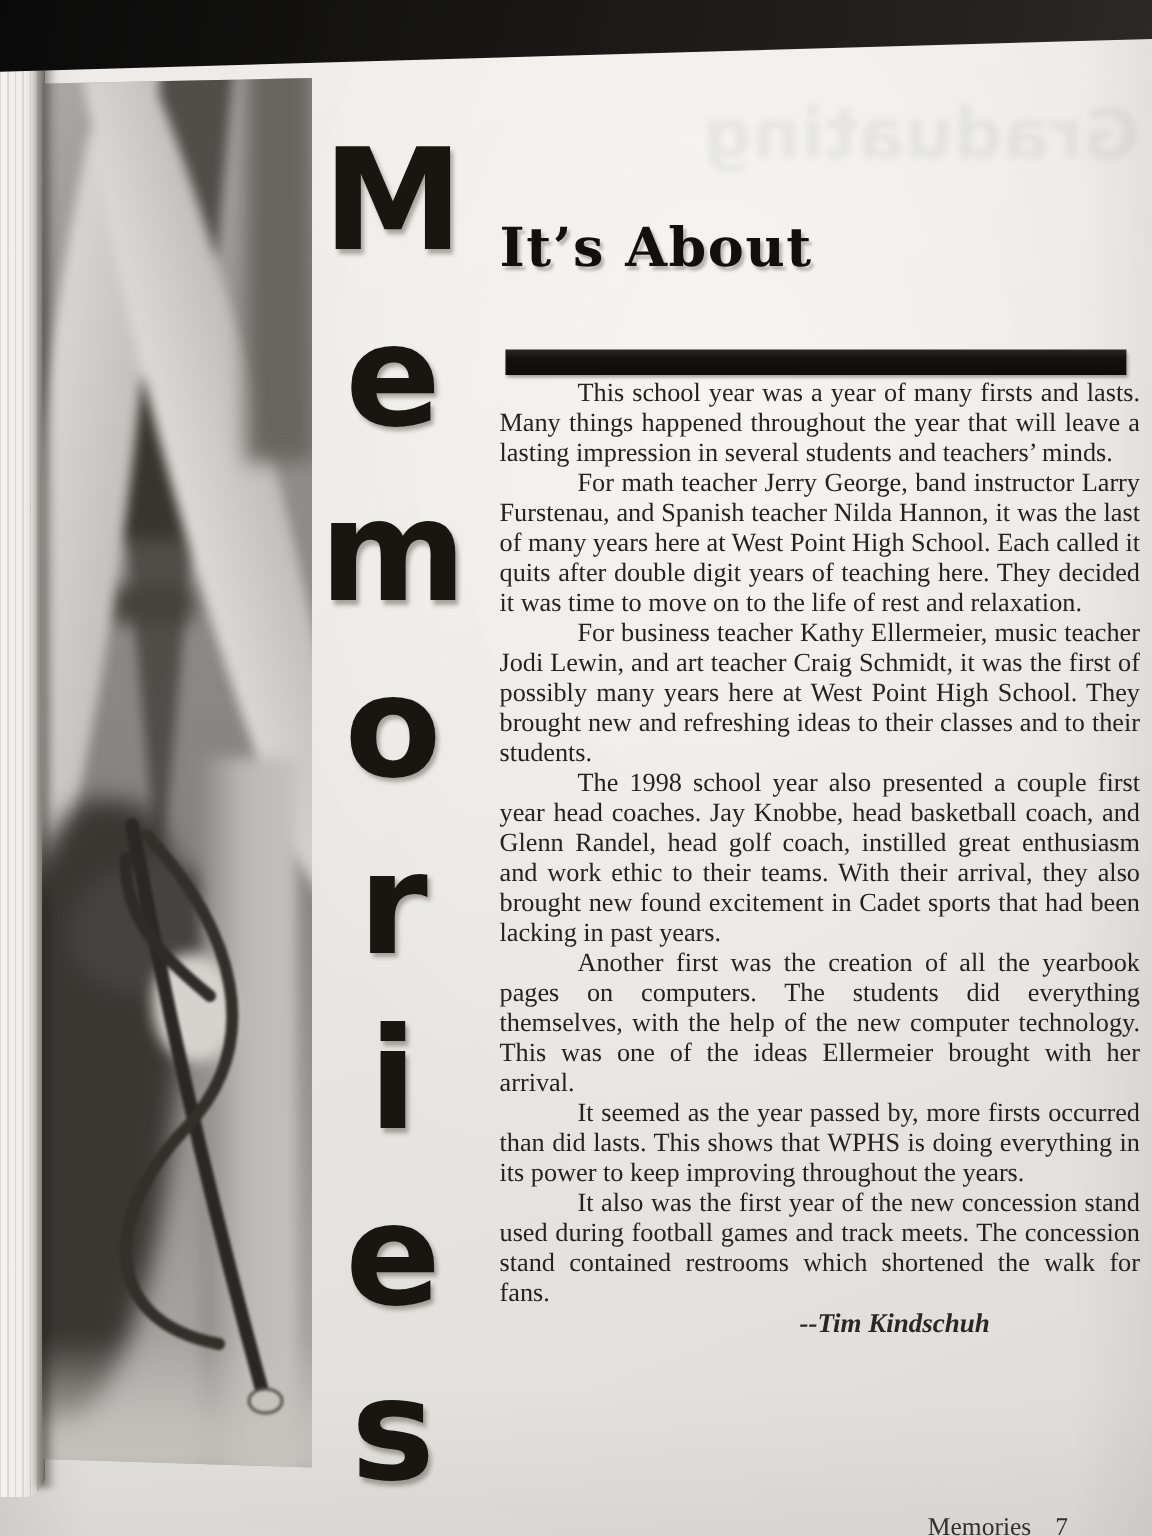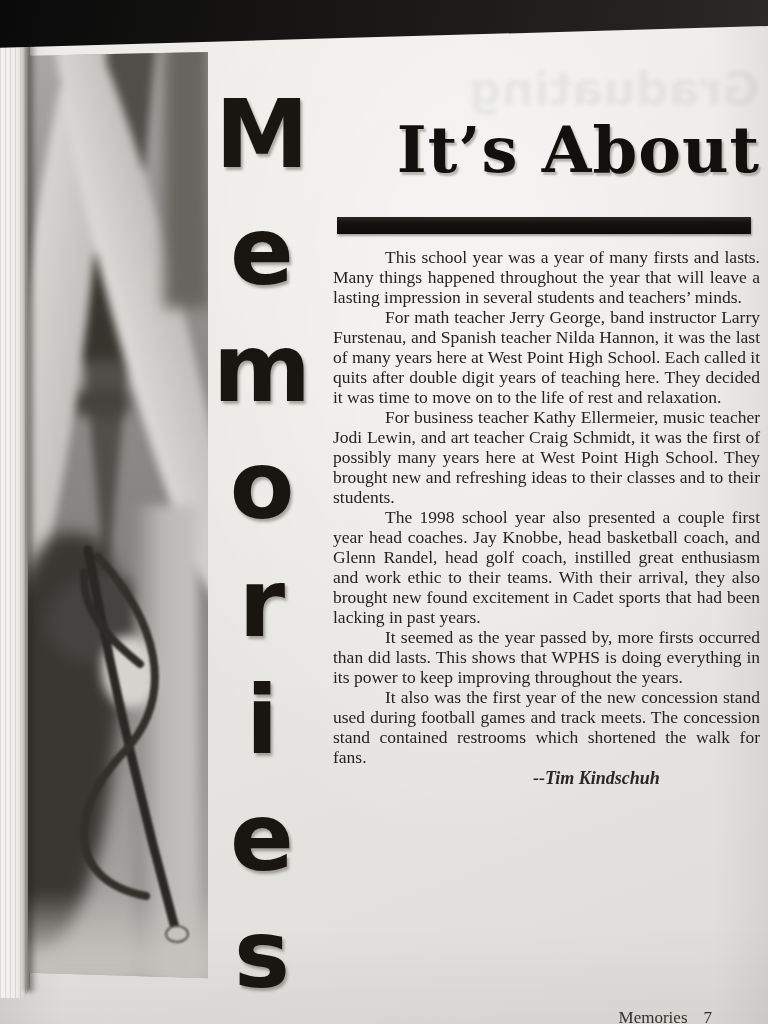--- a/index.html
+++ b/index.html
@@ -88,31 +88,31 @@
     transform:scaleX(-1);
     font-family:"DejaVu Sans", sans-serif;font-weight:700;font-size:46px;
     color:#8e968f;opacity:0.13;text-align:left;z-index:1;
     filter:blur(2px);
   }
 
   
   .main-col{position:absolute;left:333px;top:52px;width:427px;z-index:5;}
   .headline{
     font-family:"DejaVu Serif", serif;font-weight:700;
-    font-size:64px;line-height:79px;color:#12100d;text-align:right;
-    letter-spacing:1px;margin-top:32px;
+    font-size:36px;line-height:79px;color:#12100d;text-align:left;
+    letter-spacing:1px;margin-top:48px;
     text-shadow:2px 3px 2px rgba(95,88,80,0.4);
   }
   .title-rule{
     margin-top:28px;margin-left:4px;width:414px;height:17px;
     background:linear-gradient(180deg,#2a2823 0%,#14120f 35%,#0e0c0a 100%);
     box-shadow:1px 2px 2px rgba(90,84,76,0.5);
   }
   .article{
-    margin-top:13px;
+    margin-top:1px;
     font-family:"Liberation Serif", serif;font-size:17.5px;line-height:20px;
     color:#262221;text-align:justify;
   }
   .article p{margin:0;text-indent:52px;}
   .attribution{
     font-family:"Liberation Serif", serif;font-style:italic;font-weight:700;
     font-size:18px;color:#2a2624;margin-top:1px;padding-left:200px;
   }
 
   
@@ -146,20 +146,21 @@
     <div class="main-col">
       <div class="headline">
         <div>It’s About</div>
       </div>
       <div class="title-rule"></div>
       <div class="article">
         <p>This school year was a year of many firsts and lasts. Many things happened throughout the year that will leave a lasting impression in several students and teachers’ minds.</p>
         <p>For math teacher Jerry George, band instructor Larry Furstenau, and Spanish teacher Nilda Hannon, it was the last of many years here at West Point High School.  Each called it quits after double digit years of teaching here. They decided it was time to move on to the life of rest and relaxation.</p>
         <p>For business teacher Kathy Ellermeier, music teacher Jodi Lewin, and art teacher Craig Schmidt, it was the first of possibly many years here at West Point High School.  They brought new and refreshing ideas to their classes and to their students.</p>
         <p>The 1998 school year also presented a couple first year head coaches.  Jay Knobbe, head basketball coach, and Glenn Randel, head golf coach, instilled great enthusiasm and work ethic to their teams.  With their arrival, they also brought new found excitement in Cadet sports that had been lacking in past years.</p>
+        <p>Another first was the creation of all the yearbook pages on computers.  The students did everything themselves, with the help of the new computer technology.  This was one of the ideas Ellermeier brought with her arrival.</p>
         <p>It seemed as the year passed by, more firsts occurred than did lasts.  This shows that WPHS is doing everything in its power to keep improving throughout the years.</p>
         <p>It also was the first year of the new concession stand used during football games and track meets.  The concession stand contained restrooms which shortened the walk for fans.</p>
       </div>
       <div class="attribution">--Tim Kindschuh</div>
     </div>
 
     <div class="folio">
       <span>Memories</span>
       <span>7</span>
     </div>

